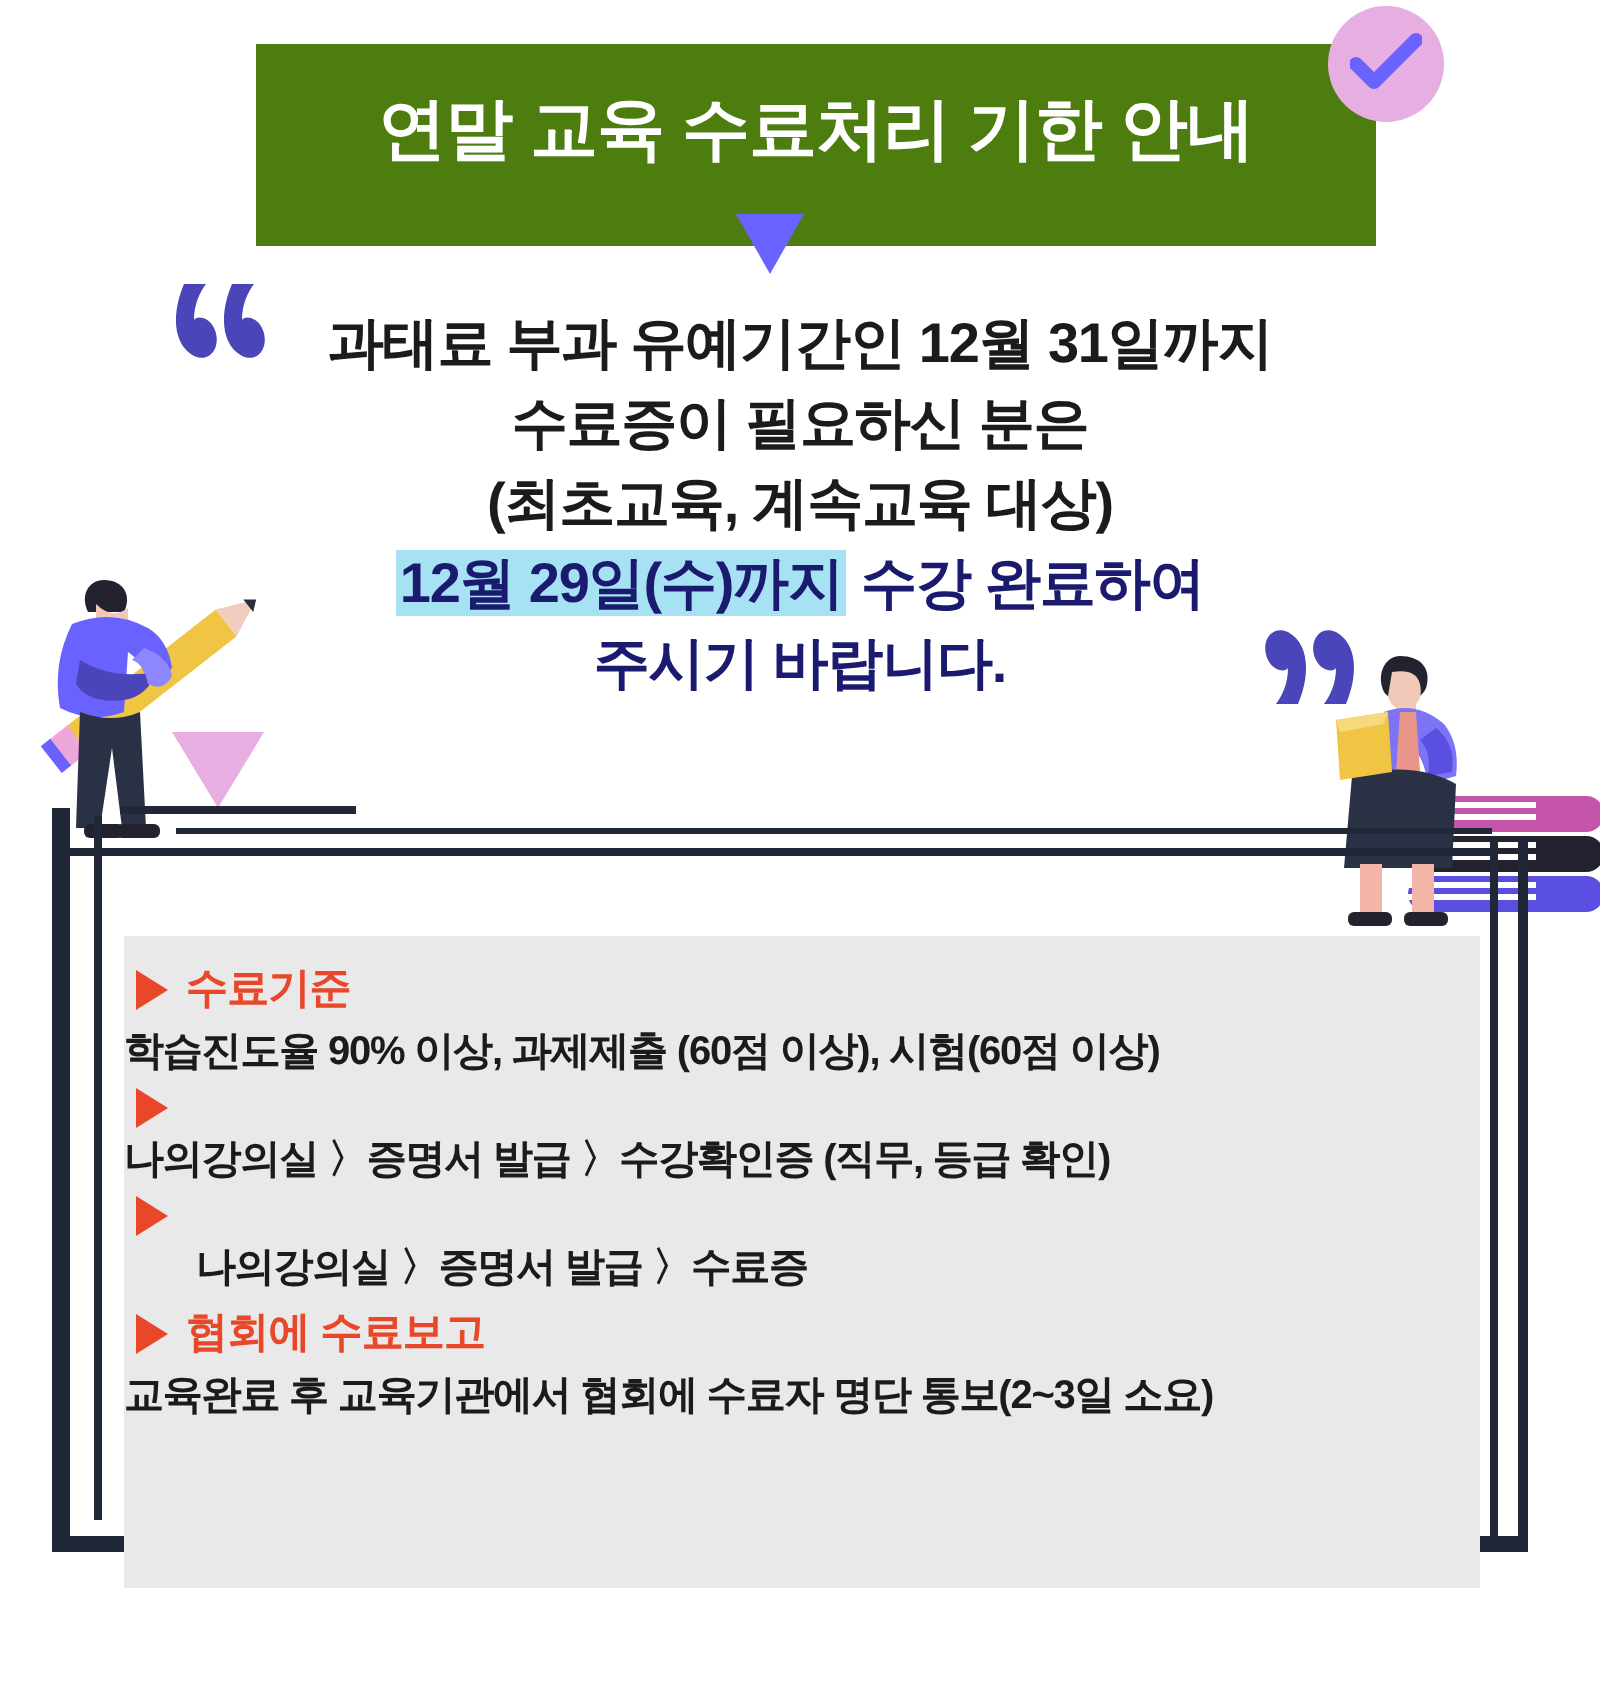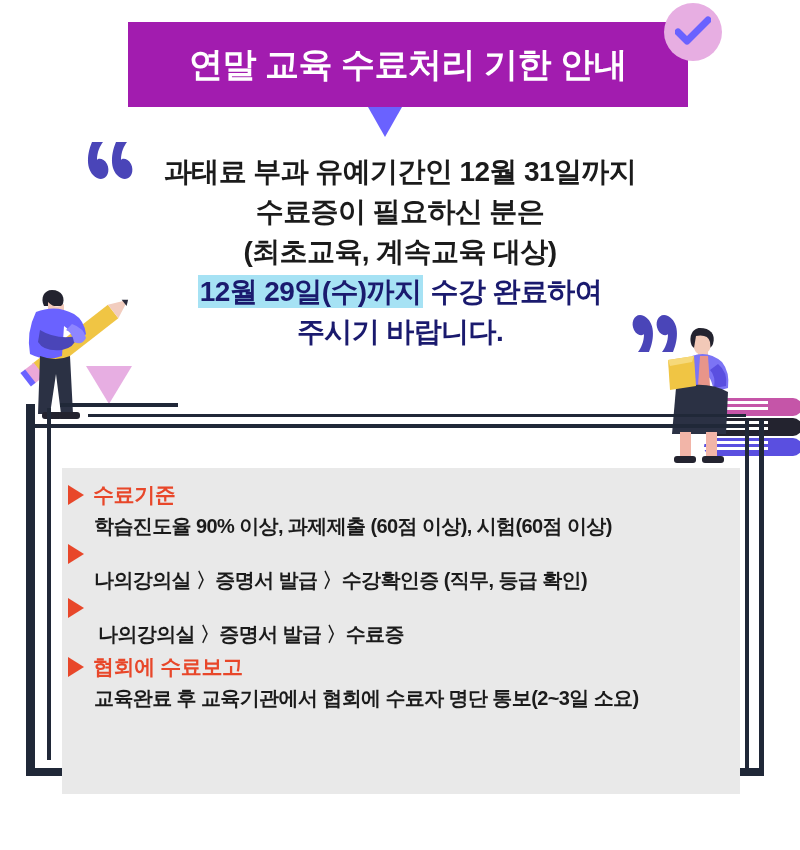--- a/index.html
+++ b/index.html
@@ -17,22 +17,22 @@
     background: #ffffff;
     overflow: hidden;
   }
 
   
   .banner {
     position: absolute;
     left: 128px;
     top: 22px;
     width: 560px;
-    height: 85px;
-    background: #a21caf;
+    height: 101px;
+    background: #4d7c0f;
   }
   .banner-text {
     position: absolute;
     left: 0;
     top: 0;
     width: 560px;
     height: 85px;
     display: flex;
     align-items: center;
     justify-content: center;
@@ -205,21 +205,20 @@
     border-left: 16px solid #E8472A;
     margin-right: 9px;
     flex: 0 0 auto;
   }
   .item-body {
     color: #1b1b1b;
     font-size: 20px;
     font-weight: bold;
     letter-spacing: -0.6px;
     line-height: 32px;
-    padding-left: 32px;
     white-space: nowrap;
   }
   .item-body.indent2 { padding-left: 36px; }
 
   
   .illus { position: absolute; }
   .illus-left { left: 6px; top: 272px; }
   .illus-right { left: 612px; top: 288px; }
 </style>
 </head>

